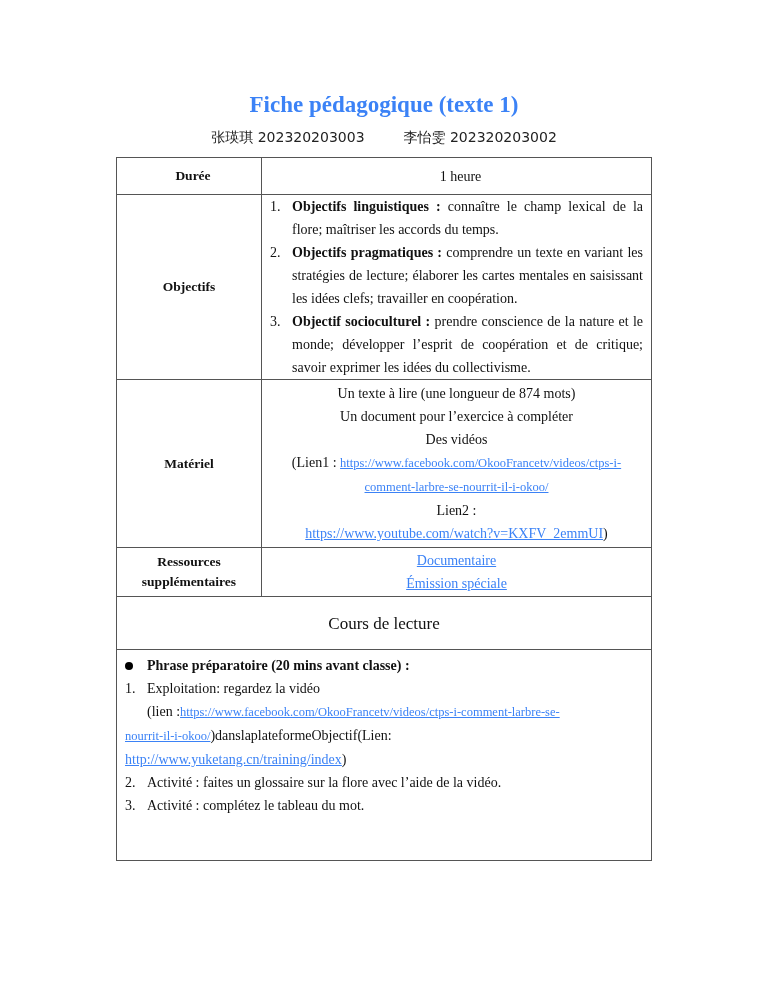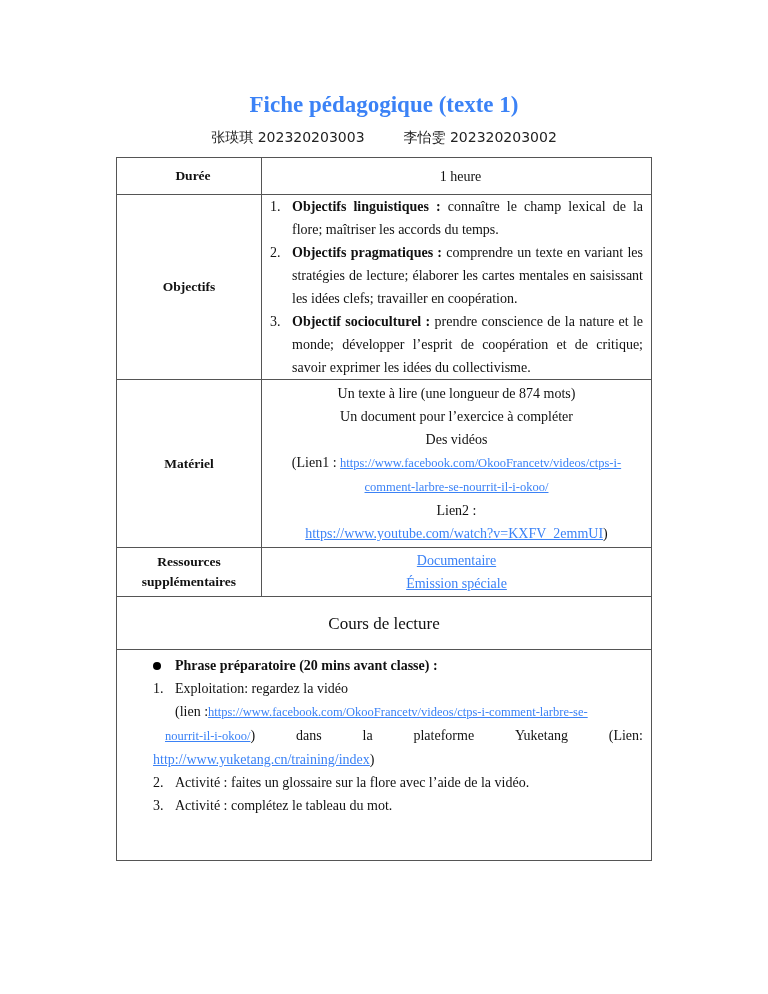--- a/index.html
+++ b/index.html
@@ -31,41 +31,41 @@
     width: 136px; text-align: center; font-weight: bold; font-size: 13.5px;
     line-height: 20px;
   }
   td.value { text-align: center; }
   tr.r-public td { height: 40px; }
   tr.r-duree td { height: 36px; padding-left: 8px; }
   tr.r-obj td { height: 176px; }
   tr.r-mat td { height: 152px; }
   tr.r-res td { height: 48px; }
   tr.r-cours td { height: 52px; }
-  tr.r-body td { height: 210px; vertical-align: top; padding-left: 28px; }
+  tr.r-body td { height: 210px; vertical-align: top; }
 
   ol.objs { margin: 0; padding: 0 8px 0 30px; text-align: justify; list-style: none; }
   ol.objs li { position: relative; text-align: justify; }
   ol.objs li .num { position: absolute; left: -22px; }
   ol.objs li b { font-weight: bold; }
 
   .mat-lines { padding: 2px 4px; }
   .mat-lines div { text-align: center; }
   a.lnk { color: #3b82f6; text-decoration: underline; }
   .small-link { font-size: 12.5px; }
 
   .cours-title { text-align: center; font-weight: normal; font-size: 17px; }
 
   .body-cell { padding: 4px 2px 0 8px; text-align: left; }
   .body-cell .line { position: relative; }
   .bullet { display: inline-block; width: 8px; height: 8px; background: #000; border-radius: 50%; margin: 0 14px 1px 0; vertical-align: middle; }
   .phase-title { font-weight: bold; }
   .num-item { display: inline-block; width: 22px; }
   .indent { padding-left: 22px; }
-  .justify-line { display: flex; justify-content: space-between; padding-right: 6px; margin-left: 12px; }
+  .justify-line { display: flex; padding-right: 6px; }
 </style>
 </head>
 <body>
 
 <div class="title">Fiche pédagogique (texte 1)</div>
 <div class="authors">
   <span>张瑛琪</span>
   <span>202320203003</span>
   <span class="gap"></span>
   <span>李怡雯</span>
@@ -119,21 +119,21 @@
     <td colspan="2">
       <div class="body-cell">
         <div class="line"><span class="bullet"></span><span class="phase-title">Phrase préparatoire (20 mins avant classe) :</span></div>
         <div class="line"><span class="num-item">1.</span><span>Exploitation: regardez la vidéo</span></div>
         <div class="line indent"><span>(lien :</span><a class="lnk small-link">https://www.facebook.com/OkooFrancetv/videos/ctps-i-comment-larbre-se-</a></div>
         <div class="line justify-line">
           <span><a class="lnk small-link">nourrit-il-i-okoo/</a><span>)</span></span>
           <span>dans</span>
           <span>la</span>
           <span>plateforme</span>
-          <span>Yuketang</span>
+          <span>Objectif</span>
           <span>(Lien:</span>
         </div>
         <div class="line"><a class="lnk">http://www.yuketang.cn/training/index</a><span>)</span></div>
         <div class="line"><span class="num-item">2.</span><span>Activité : faites un glossaire sur la flore avec l’aide de la vidéo.</span></div>
         <div class="line"><span class="num-item">3.</span><span>Activité : complétez le tableau du mot.</span></div>
       </div>
     </td>
   </tr>
 </tbody>
   </table>

